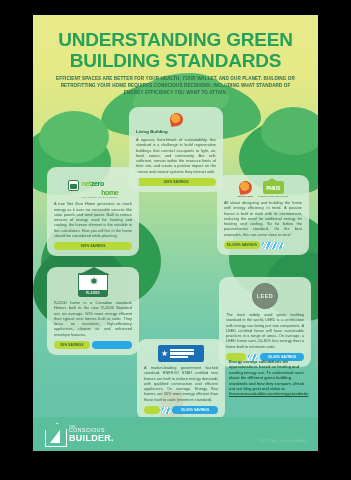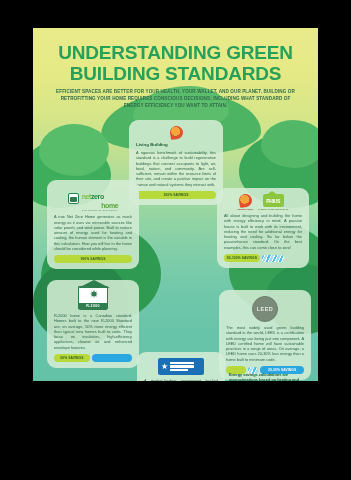--- a/index.html
+++ b/index.html
@@ -8,23 +8,23 @@
     width: 351px;
     height: 480px;
     background: #000;
     font-family: "Liberation Sans", sans-serif;
     overflow: hidden;
   }
 
   #poster {
     position: absolute;
     left: 33px;
-    top: 28px;
+    top: 15px;
     width: 285px;
-    height: 353px;
+    height: 436px;
     overflow: hidden;
     background: linear-gradient(180deg,
         #e9ea8a 0%,
         #e4e985 14%,
         #d4e589 26%,
         #b9de94 38%,
         #9bd7a0 50%,
         #83cfa8 62%,
         #71c8aa 74%,
         #68c4a8 86%,
@@ -468,14 +468,25 @@
       <div class="pill" style="width:22%">&nbsp;</div>
       <div class="bar-stripes-sm" style="flex:0 0 8px"></div>
       <div class="bar-blue">20-25% SAVINGS</div>
     </div>
   </div>
 
   <div class="note">
     <span>Energy savings calculations are approximations based on heating and cooling energy use. To understand more about the different green building standards and how they compare, check out our blog post and video at </span><span class="link">theconsciousbuilder.com/energystandards</span>
   </div>
 
+  <div class="footer">
+    <div class="footer-logo">
+      <div class="fl-mark"></div>
+      <div class="fl-text">
+        <span class="fl-the">THE</span>
+        <span class="fl-conscious">CONSCIOUS</span>
+        <span class="fl-builder">BUILDER.</span>
+      </div>
+    </div>
+    <div class="copyright">©2020 The Conscious Builder</div>
+  </div>
 
 </div>
 
 </body></html>

